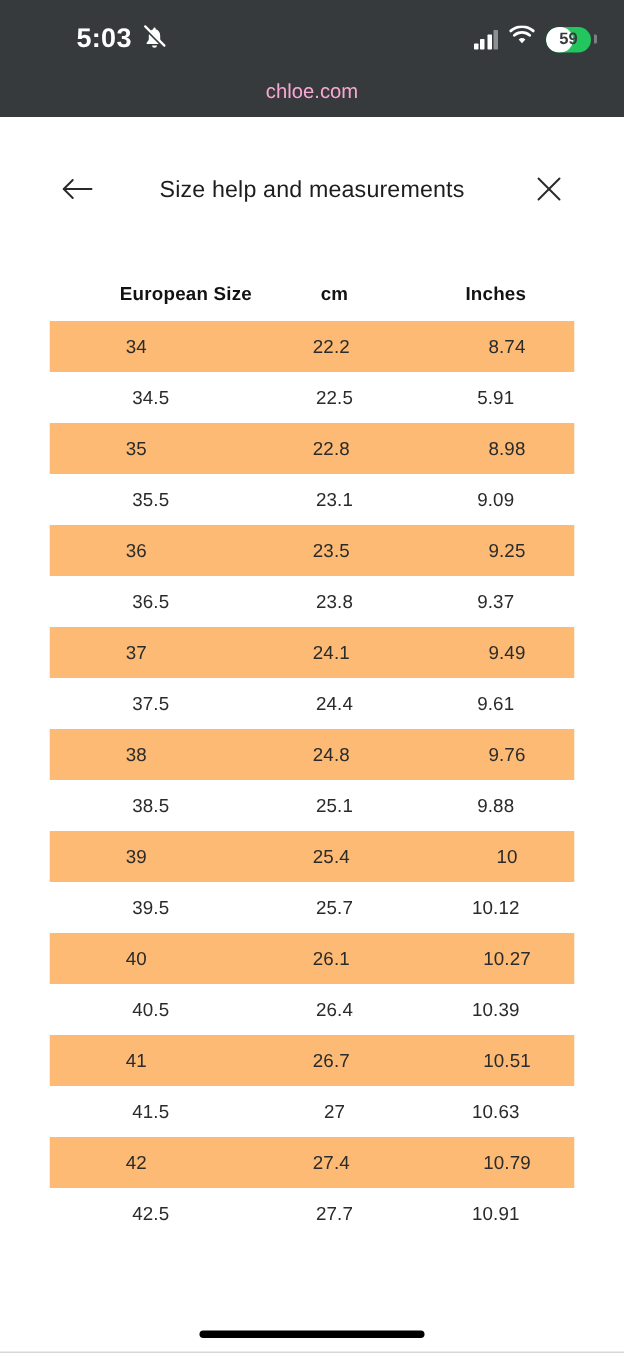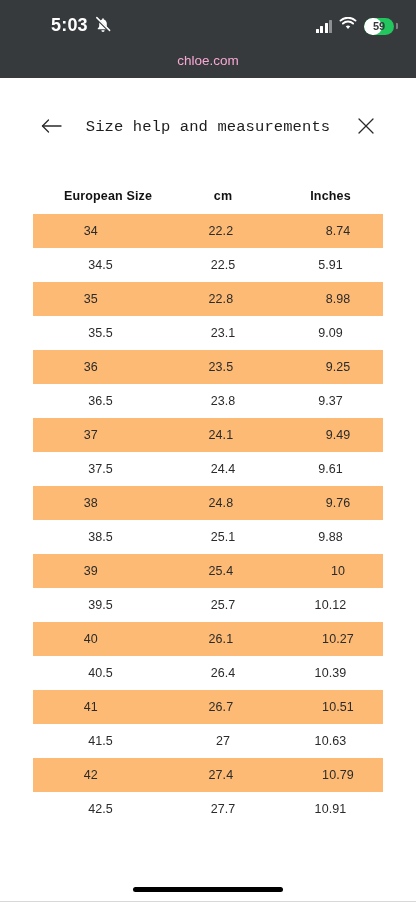--- a/index.html
+++ b/index.html
@@ -159,21 +159,20 @@
   #page-title {
     position: absolute;
     left: 0;
     right: 0;
     top: 114px;
     text-align: center;
     font-size: 15.5px;
     color: #1d1d1d;
     letter-spacing: 0.1px;
     line-height: 26px;
-    font-family: Liberation Mono, monospace;
   }
 
   
   #size-table {
     position: absolute;
     left: 33px;
     top: 178px;
     width: 350px;
   }
   #table-header-row {
@@ -184,21 +183,21 @@
   #table-header-row .cell {
     font-size: 12.5px;
     font-weight: bold;
     color: #121212;
     letter-spacing: 0.15px;
   }
   .col-eu   { width: 135px; text-align: center; }
   .col-cm   { width: 110px; text-align: center; }
   .col-in   { width: 105px; text-align: center; }
 
-  #table-header-row .col-eu { text-align: center; padding-left: 15px; width: 120px; }
+  #table-header-row .col-eu { text-align: right; padding-left: 15px; width: 120px; }
 
   #table-body {
     position: relative;
     height: 620px;
     overflow: hidden;
   }
   .data-row {
     display: flex;
     align-items: center;
     height: 34px;

